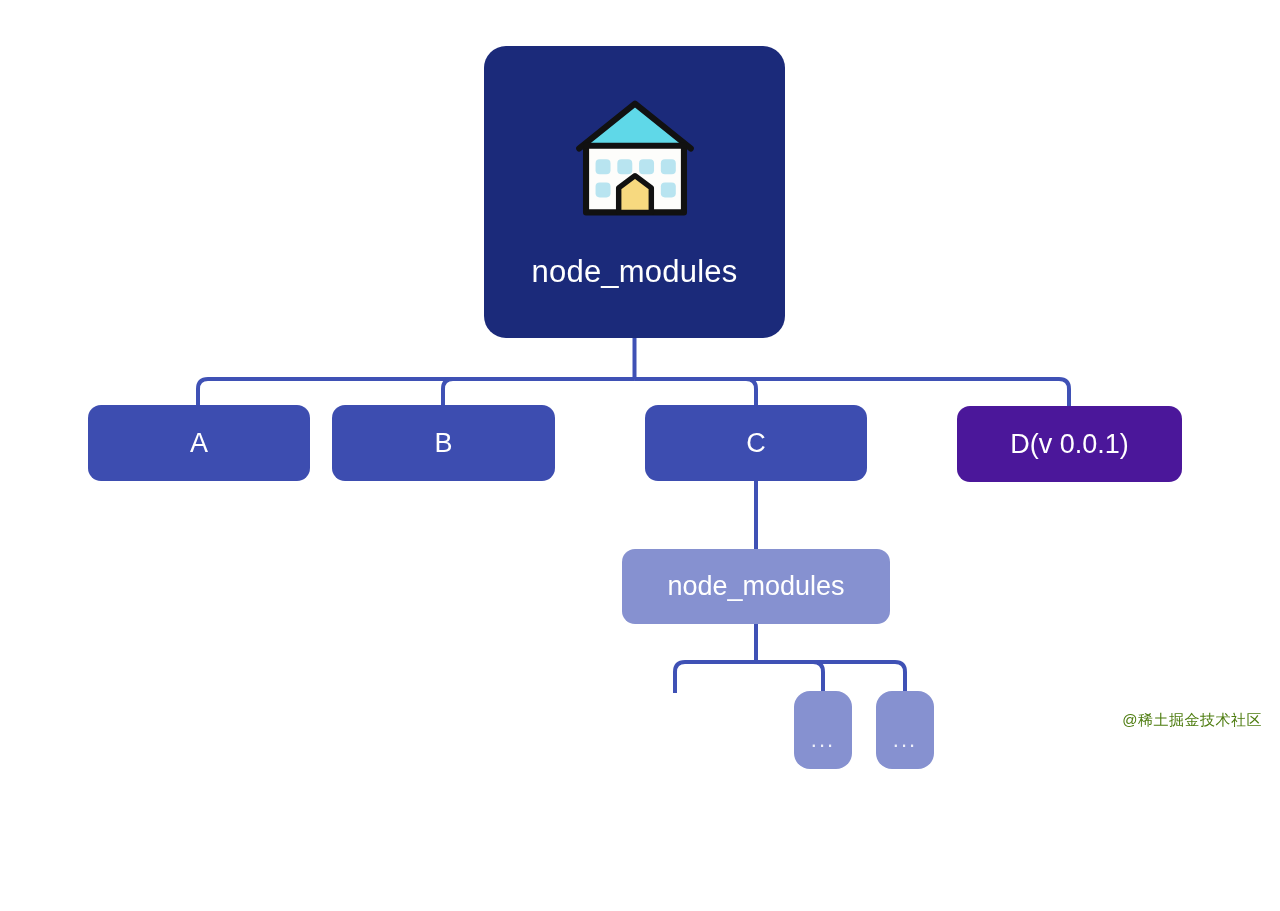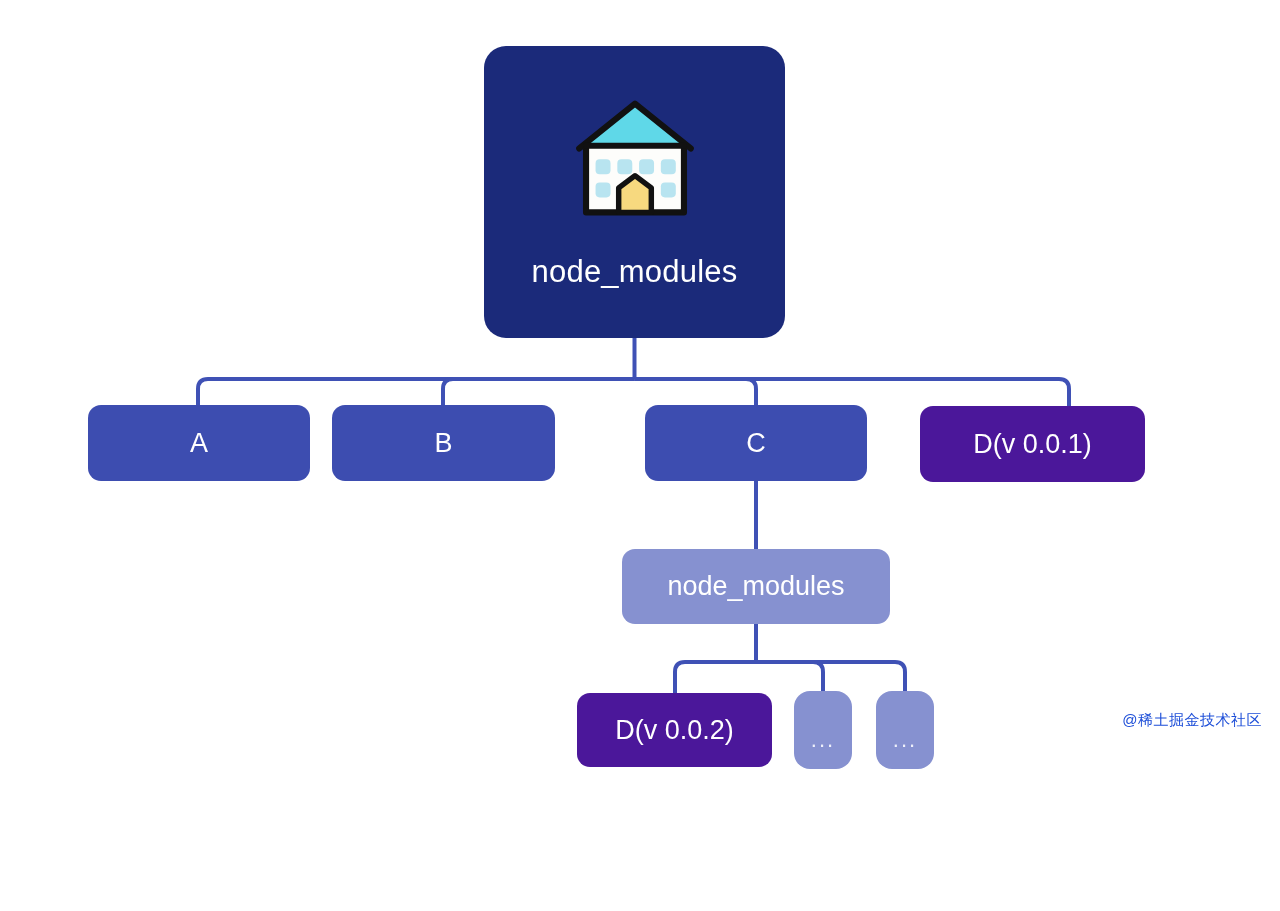--- a/index.html
+++ b/index.html
@@ -86,21 +86,21 @@
     border-radius: 13px;
     font-size: 27px;
     font-weight: 400;
   }
   .pkg-blue { background: #3d4db0; }
   .pkg-purple { background: #4b179a; }
 
   #node-a { left: 88px;  top: 405px; width: 222px; }
   #node-b { left: 332px; top: 405px; width: 223px; }
   #node-c { left: 645px; top: 405px; width: 222px; }
-  #node-d1 { left: 920px; top: 406px; width: 225px; }
+  #node-d1 { left: 957px; top: 406px; width: 225px; }
 
   
   #node-nested-nm {
     left: 622px;
     top: 549px;
     width: 268px;
     height: 75px;
     background: #8691d0;
     border-radius: 13px;
     font-size: 27px;
@@ -129,21 +129,21 @@
   }
   #node-ellipsis-1 { left: 794px; top: 691px; }
   #node-ellipsis-2 { left: 876px; top: 691px; }
 
   
   #watermark {
     position: absolute;
     right: 18px;
     bottom: 20px;
     z-index: 3;
-    color: #1d4ed8;
+    color: #4d7c0f;
     font-size: 15px;
     letter-spacing: 0.5px;
     user-select: none;
   }
 </style>
 </head>
 <body>
 
 <div id="diagram-canvas">
 
@@ -203,23 +203,20 @@
     <span>C</span>
   </div>
   <div class="node pkg-node pkg-purple" id="node-d1">
     <span>D(v 0.0.1)</span>
   </div>
 
   <div class="node" id="node-nested-nm">
     <span>node_modules</span>
   </div>
 
-  <div class="node" id="node-d2">
-    <span>D(v 0.0.2)</span>
-  </div>
   <div class="node ellipsis-node" id="node-ellipsis-1">
     <span>...</span>
   </div>
   <div class="node ellipsis-node" id="node-ellipsis-2">
     <span>...</span>
   </div>
 
   <div id="watermark">@稀土掘金技术社区</div>
 </div>
 

